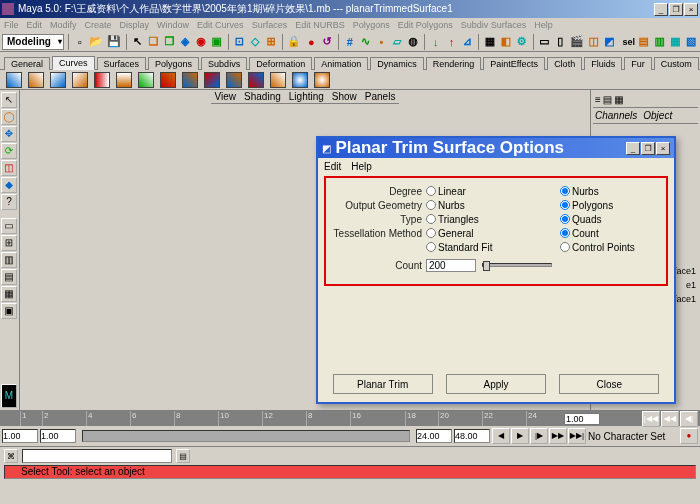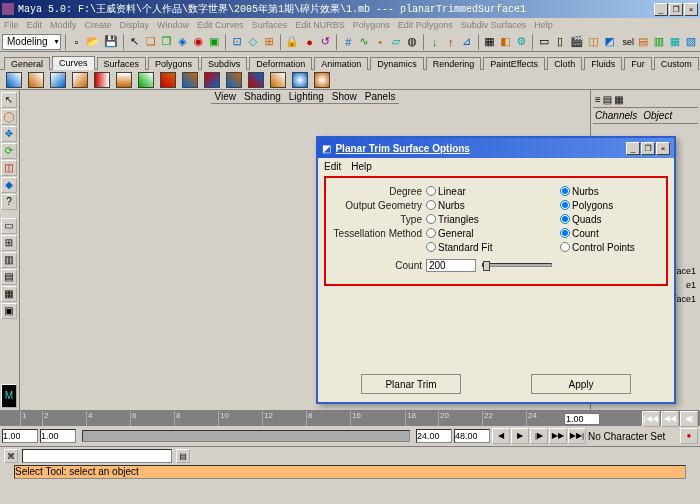--- a/index.html
+++ b/index.html
@@ -1,30 +1,30 @@
 <!DOCTYPE html>
 <html><head>
 <meta charset="utf-8">
 <style>
 * { box-sizing: border-box; margin: 0; padding: 0; font-family: Tahoma, sans-serif; font-size: 10px; }
 body { width: 700px; height: 504px; background: #d4d0c8; overflow: hidden; position: relative; }
 
 
 .titlebar { height: 18px; background: linear-gradient(to right, #0a246a, #a6caf0); color: #fff; display: flex; align-items: center; padding: 0 2px; }
 .titlebar .icon { width: 12px; height: 12px; background: #8a4a8a; margin-right: 4px; }
-.titlebar .title { flex: 1; white-space: nowrap; overflow: hidden; font-family: Liberation Mono, monospace; }
+.titlebar .title { flex: 1; white-space: nowrap; overflow: hidden; }
 .winbtns { display: flex; gap: 1px; }
 .winbtn { width: 14px; height: 13px; background: #d4d0c8; border: 1px solid #fff; border-right-color:#404040;border-bottom-color:#404040; font-size: 8px; text-align: center; line-height: 11px; color: #000; cursor: pointer; }
 
 
 .menubar { height: 14px; background: #d4d0c8; display: flex; padding: 0 4px; color: #808080; gap: 8px; align-items: center; }
 .menubar .item { font-size: 9px; }
 
 
-.toolbar { display: flex; align-items: center; gap: 2px; padding: 1px 2px; border-bottom: 1px solid #808080; background: #d4d0c8; height: 20px; }
+.toolbar { display: flex; align-items: center; gap: 2px; padding: 1px 2px; border-bottom: 1px solid #808080; background: #d4d0c8; height: 20px; font-weight: bold; }
 .toolbar .combo { height: 16px; background: #fff; border: 1px solid #808080; padding: 0 12px 0 4px; font-size: 10px; line-height: 14px; position: relative; }
 .toolbar .combo:after { content: "▾"; position: absolute; right: 1px; top: 0; font-size: 8px; }
 .toolbar .sep { width: 1px; height: 16px; background: #808080; margin: 0 2px; }
 .tbtn { width: 16px; height: 16px; border: 1px solid transparent; display: inline-flex; align-items: center; justify-content: center; cursor: pointer; }
 .ic { font-size: 11px; }
 
 
 .tabstrip { height: 18px; display: flex; align-items: flex-end; padding: 0 4px; gap: 2px; border-bottom: 1px solid #808080; }
 .tab { padding: 1px 6px; border: 1px solid #808080; border-bottom: none; background: #d4d0c8; font-size: 9px; cursor: pointer; position: relative; top: 1px; }
 .tab.active { background: #eee; border-bottom: 1px solid #eee; }
@@ -47,21 +47,21 @@
 .apple { position: absolute; left: 100px; top: 30px; width: 190px; height: 240px; }
 .apple svg { width: 100%; height: 100%; }
 .grid line { stroke: #9ab; stroke-width: 0.5; }
 .gridaxis { stroke: #000; stroke-width: 1; }
 .rightpanel { width: 110px; background: #d4d0c8; border-left: 1px solid #808080; padding: 2px; }
 .rightpanel .ptabs { display: flex; font-size: 9px; gap: 6px; border-bottom: 1px solid #808080; padding: 2px; font-style: italic; }
 
 
 .dialog { position: absolute; left: 316px; top: 136px; width: 360px; height: 268px; border: 2px solid #2a5fd0; background: #ece9d8; box-shadow: 3px 3px 6px rgba(0,0,0,0.3); }
 .dialog .dtitle { height: 20px; background: linear-gradient(to right, #2658d4, #5a8ce8); color: #fff; display: flex; align-items: center; padding: 0 4px; }
-.dialog .dtitle .t { flex: 1; font-weight: bold; font-size: 10px; text-decoration: underline; }
+.dialog .dtitle .t { flex: 1; font-weight: bold; font-size: 17px; }
 .dialog .dwinbtns { display: flex; gap: 1px; }
 .dialog .dmenu { height: 16px; padding: 0 6px; display: flex; gap: 10px; align-items: center; font-size: 10px; }
 .dialog .redbox { border: 2px solid #d00; margin: 2px 6px; padding: 6px; background: #ece9d8; height: 110px; }
 .formrow { display: flex; align-items: center; height: 14px; }
 .formrow .lbl { width: 94px; text-align: right; padding-right: 4px; font-size: 10px; color: #222; }
 .formrow .opts { flex: 1; display: flex; gap: 4px; }
 .formrow .rad { display: flex; align-items: center; gap: 2px; font-size: 10px; min-width: 70px; }
 .formrow .rad input { width: 10px; height: 10px; }
 .formrow .cnt { display: flex; align-items: center; gap: 6px; }
 .formrow input[type=text] { width: 50px; height: 13px; font-size: 10px; border: 1px solid #888; padding: 0 2px; }
@@ -75,21 +75,21 @@
 .ruler { height: 16px; background: #808080; color: #fff; display: flex; align-items: center; font-size: 8px; padding: 0 20px; position: relative; }
 .ruler .tick { position: absolute; top: 0; font-size: 8px; color: #ddd; border-left: 1px solid #aaa; padding-left: 1px; height: 100%; }
 .timectrl { height: 20px; display: flex; align-items: center; gap: 2px; padding: 2px; }
 .timectrl input { width: 36px; height: 14px; font-size: 9px; border: 1px inset #888; }
 .timectrl .bar { flex: 1; height: 12px; background: #aaa; border: 1px inset #888; margin: 0 4px; }
 .playbtns { display: flex; gap: 1px; margin-left: auto; }
 .pbtn { width: 18px; height: 16px; border: 1px outset #fff; background: #d4d0c8; font-size: 8px; text-align: center; line-height: 14px; cursor: pointer; }
 
 .cmdline { height: 18px; display: flex; align-items: center; padding: 0 4px; border-top: 1px solid #808080; }
 .cmdline .res { flex: 1; background: #fff; border: 1px inset #888; height: 14px; padding: 0 4px; font-size: 10px; line-height: 12px; }
-.status { height: 14px; background: #fdba74; border: 1px inset #888; margin: 1px 14px; padding: 0 0; font-size: 10px; line-height: 12px; }
+.status { height: 14px; background: #ef4444; border: 1px inset #888; margin: 1px 4px; padding: 0 16px; font-size: 10px; line-height: 12px; }
 
 .col-cy{color:#0aa}.col-or{color:#c60}.col-gr{color:#090}.col-bl{color:#06c}.col-rd{color:#c00}.col-pu{color:#808}
 </style>
 </head>
 <body>
 
 <div class="titlebar">
   <div class="icon"></div>
   <div class="title">Maya 5.0: F:\王威资料\个人作品\数字世界\2005年第1期\碎片效果\1.mb   ---   planarTrimmedSurface1</div>
   <div class="winbtns">
@@ -426,20 +426,21 @@
         <input type="text" value="200" style="">
         <div class="slider">
             <div class="thumb"></div>
           </div>
       </div>
     </div>
   </div>
   <div class="dbtns">
     <button>Planar Trim</button>
     <button>Apply</button>
+    <button>Close</button>
   </div>
 </div>
 
 <div class="timeline">
   <div class="ruler">
     <div class="tick" style="left:20px">1</div>
     <div class="tick" style="left:42px">2</div>
     <div class="tick" style="left:86px">4</div>
     <div class="tick" style="left:130px">6</div>
     <div class="tick" style="left:174px">8</div>

